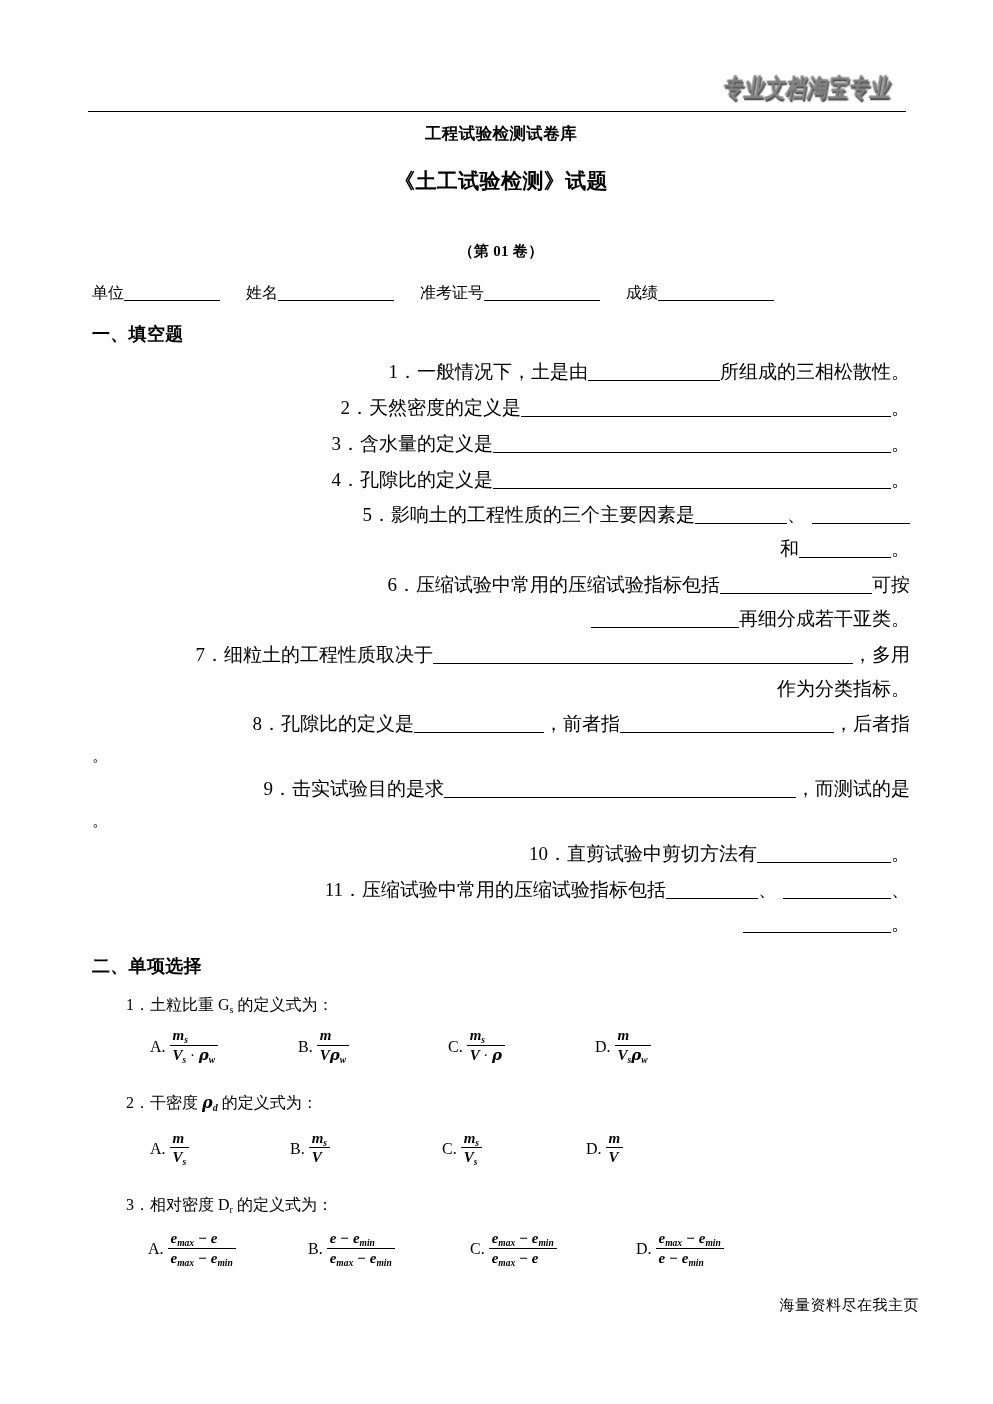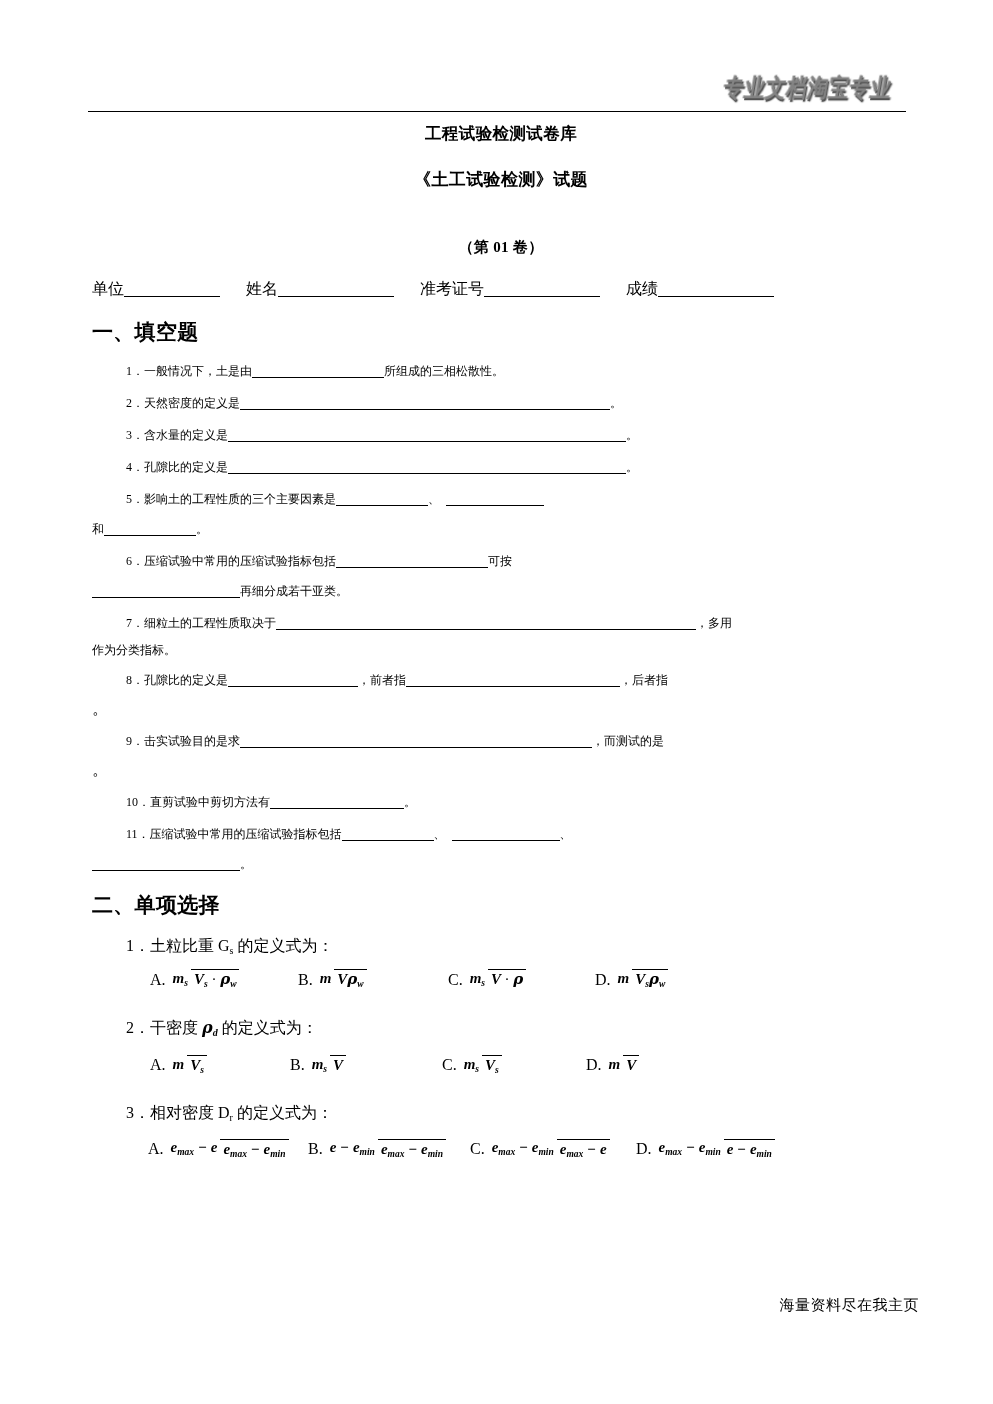--- a/index.html
+++ b/index.html
@@ -64,21 +64,21 @@
 
   .title-main,
   .title-sub,
   .volume {
     text-align: center;
     font-weight: bold;
     font-size: 16.5px;
     line-height: 1;
   }
   .title-main { margin-top: 6px; letter-spacing: .4px; }
-  .title-sub  { margin-top: 28px; font-size: 17px; letter-spacing: .4px; }
+  .title-sub  { margin-top: 28px; font-size: 21px; letter-spacing: .4px; }
   .volume {
     margin-top: 52px;
     font-weight: bold;
     font-size: 15px;
     letter-spacing: .3px;
   }
 
   
   .info-line {
     margin-top: 24px;
@@ -90,31 +90,32 @@
   .blank {
     display: inline-block;
     border-bottom: 1.2px solid #000;
     vertical-align: -3px;
     height: 15px;
   }
 
   
   .section-head {
     font-weight: bold;
-    font-size: 21px;
+    font-size: 18px;
     margin-top: 20px;
     letter-spacing: .3px;
   }
 
   
   .q {
-    font-size: 12px;
+    font-size: 19px;
     line-height: 1.05;
     margin-top: 16px;
     text-indent: 34px;
+    text-align: right;
   }
   .q.cont { text-indent: 0; margin-top: 14px; }
   .q.tight { margin-top: 15px; }
   .lone-mark {
     font-size: 16px;
     margin-top: 14px;
     text-indent: 0;
     line-height: 1;
   }
 
@@ -138,22 +139,21 @@
     white-space: nowrap;
   }
   .mc-letter {
     font-family: "Liberation Serif", serif;
     font-size: 16px;
     margin-right: 4px;
     padding-top: 2px;
   }
   .frac {
     display: inline-flex;
-    flex-direction: row;
-    align-items: center;
+    flex-direction: column;
     vertical-align: middle;
     font-family: "Liberation Serif", serif;
     font-style: italic;
     font-weight: bold;
     font-size: 15px;
     line-height: 1.12;
   }
   .frac .num { padding: 0 3px 1px 3px; }
   .frac .den {
     padding: 1px 3px 0 3px;

